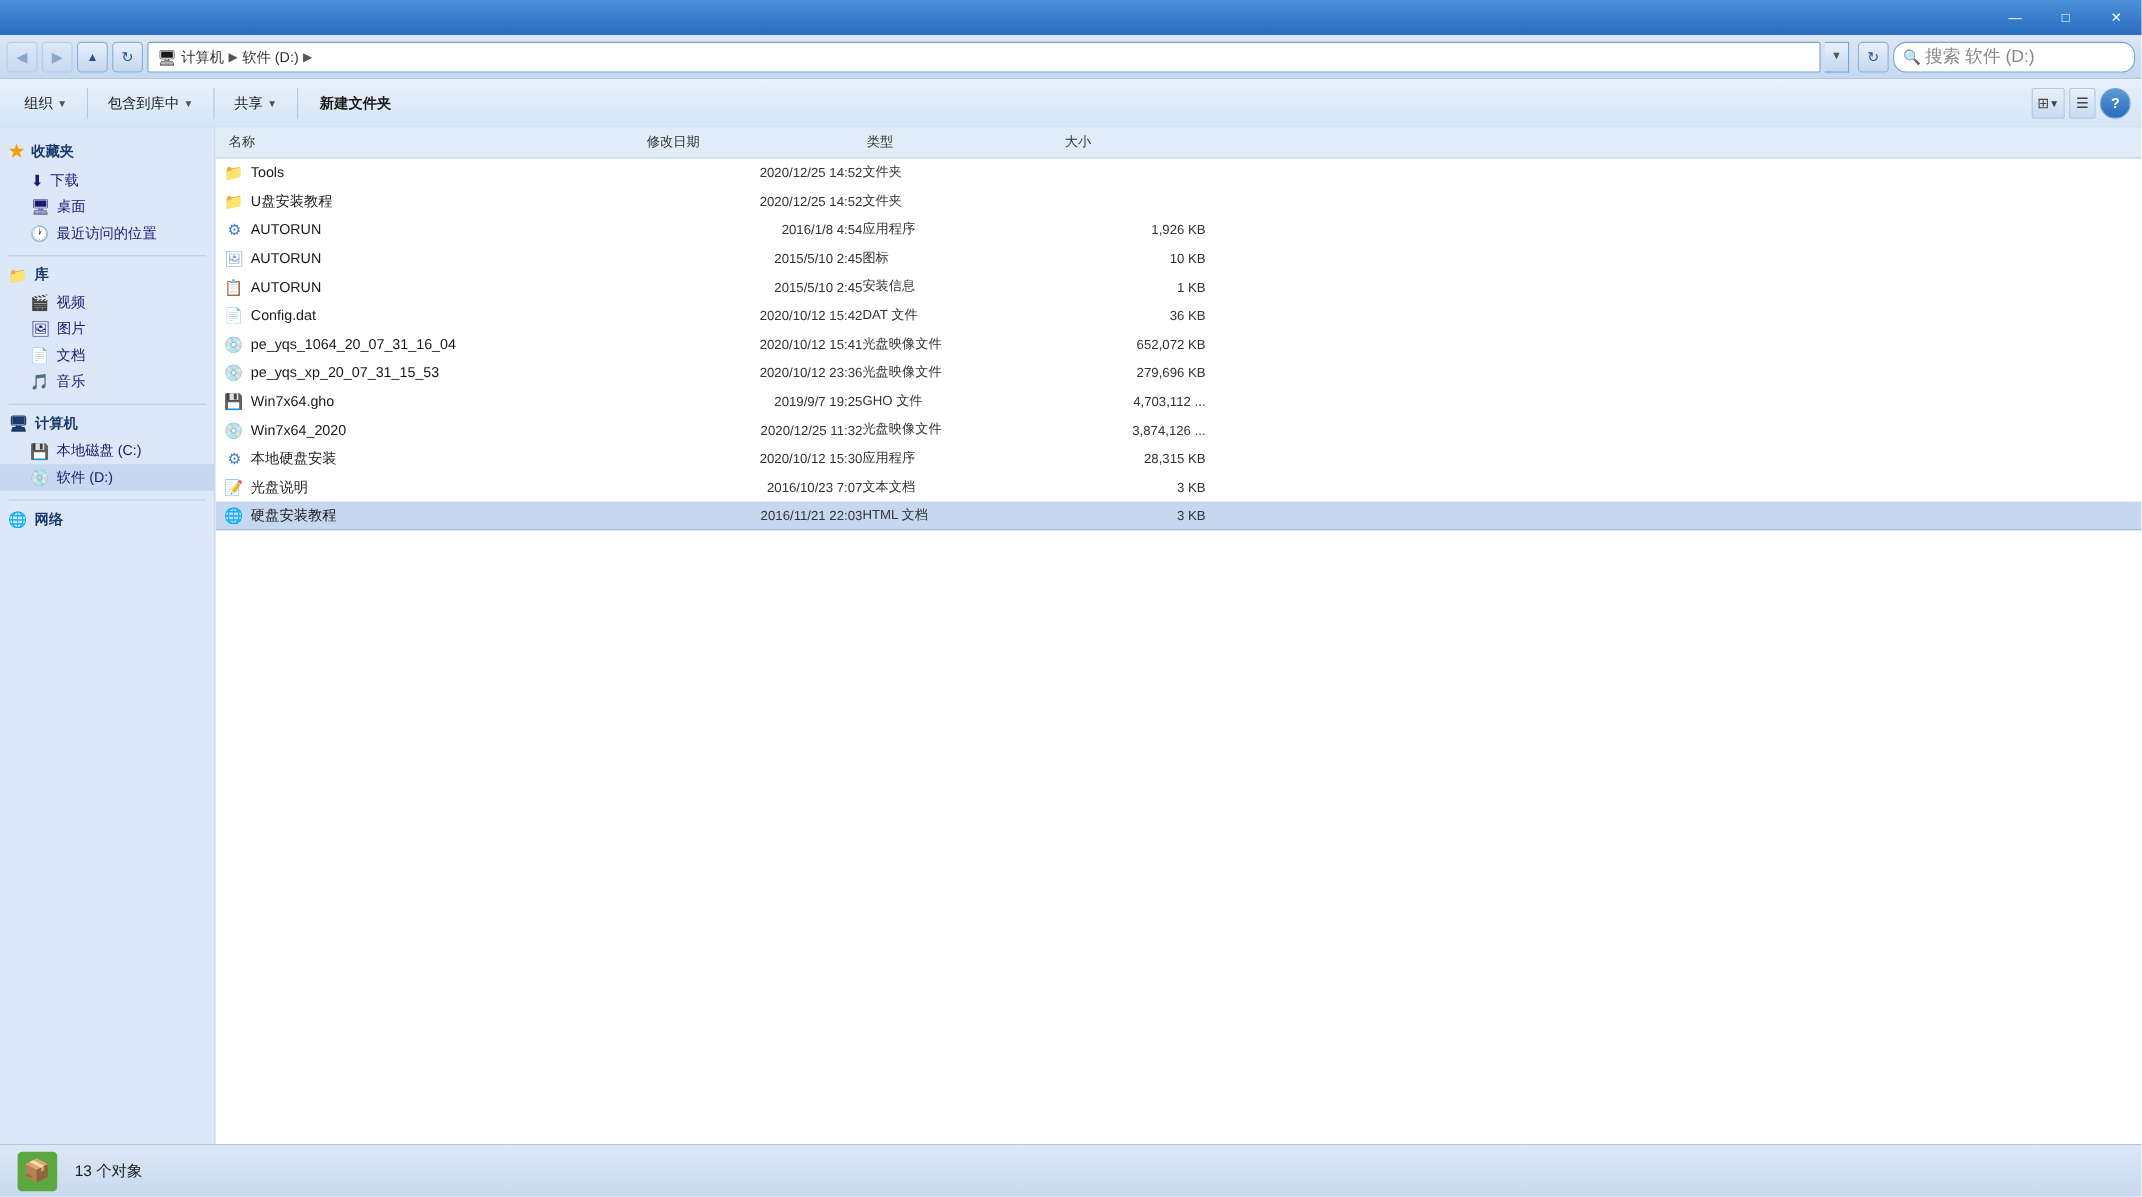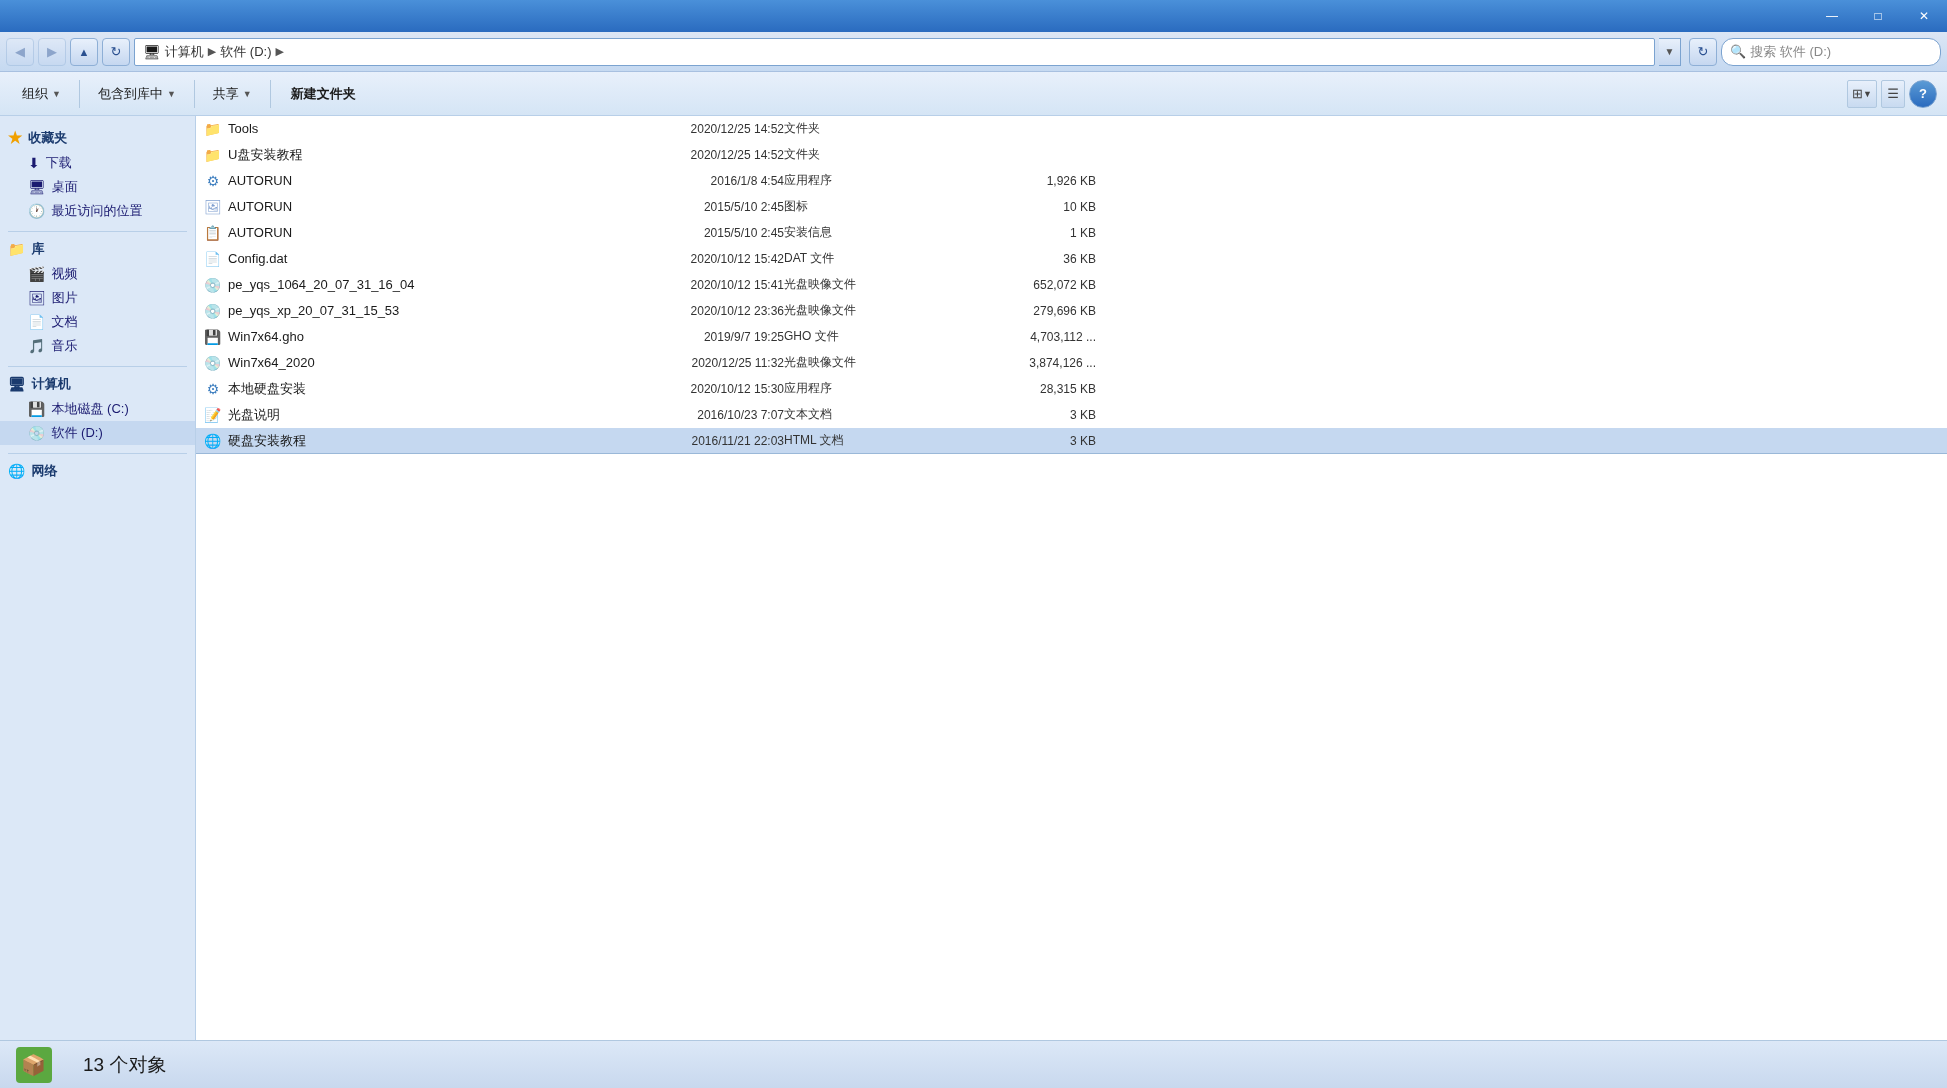--- a/index.html
+++ b/index.html
@@ -287,23 +287,22 @@
       gap: 16px;
     }
     .statusbar-icon {
       width: 36px; height: 36px;
       background: #5ba840;
       border-radius: 4px;
       display: flex; align-items: center; justify-content: center;
       color: #fff; font-size: 20px;
     }
     .statusbar-text {
-      font-size: 19px;
+      font-size: 14px;
       color: #1a1a1a;
-      margin-left: 15px;
     }
   </style>
 </head>
 <body>
 
 <div class="titlebar">
   <div class="titlebar-buttons">
     <button class="titlebar-btn">—</button>
     <button class="titlebar-btn">□</button>
     <button class="titlebar-btn close">✕</button>
@@ -322,21 +321,21 @@
     <span class="path-separator"> ▶ </span>
     <span style="color:#333;">软件 (D:)</span>
     <span class="path-separator"> ▶ </span>
   </div>
   <div class="address-dropdown">▼</div>
 
   <div class="nav-btn" style="margin-left:4px;">↻</div>
 
   <div class="search-box">
     <span class="search-icon-inner">🔍</span>
-    <span style="color:#888; font-size:13px;">搜索 软件 (D:)</span>
+    <span style="color:#888; font-size:16px;">搜索 软件 (D:)</span>
   </div>
 </div>
 
 <div class="toolbar">
   <button class="toolbar-btn">
     <span>组织</span>
     <span class="arrow">▼</span>
   </button>
   <div class="toolbar-separator"></div>
   <button class="toolbar-btn">
@@ -433,20 +432,26 @@
     <div class="sidebar-section">
       <div class="sidebar-section-header">
         <span class="folder-icon">🌐</span>
         <span>网络</span>
       </div>
     </div>
   </div>
 
   <div class="file-list-area">
 
+    <div class="column-headers">
+      <div class="col-header">名称</div>
+      <div class="col-header">修改日期</div>
+      <div class="col-header">类型</div>
+      <div class="col-header">大小</div>
+    </div>
 
     <div class="file-rows" id="file-rows">
     <div class="file-row">
     <div class="file-name-cell">
       <div class="file-icon" style="color:#f0c040;">📁</div>
       <span>Tools</span>
     </div>
     <div class="file-date">2020/12/25 14:52</div>
     <div class="file-type">文件夹</div>
     <div class="file-size"></div>

